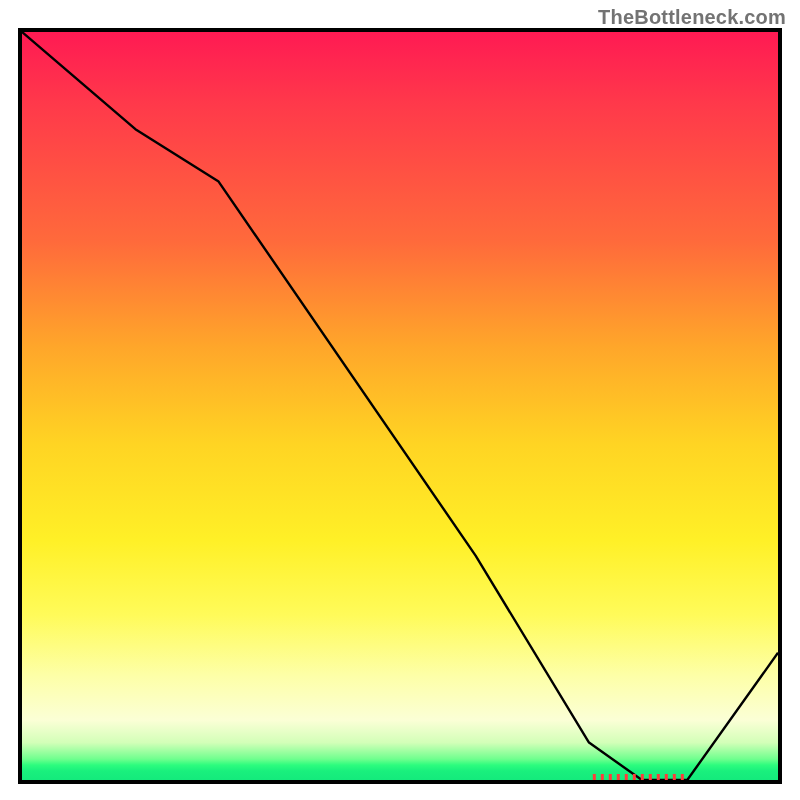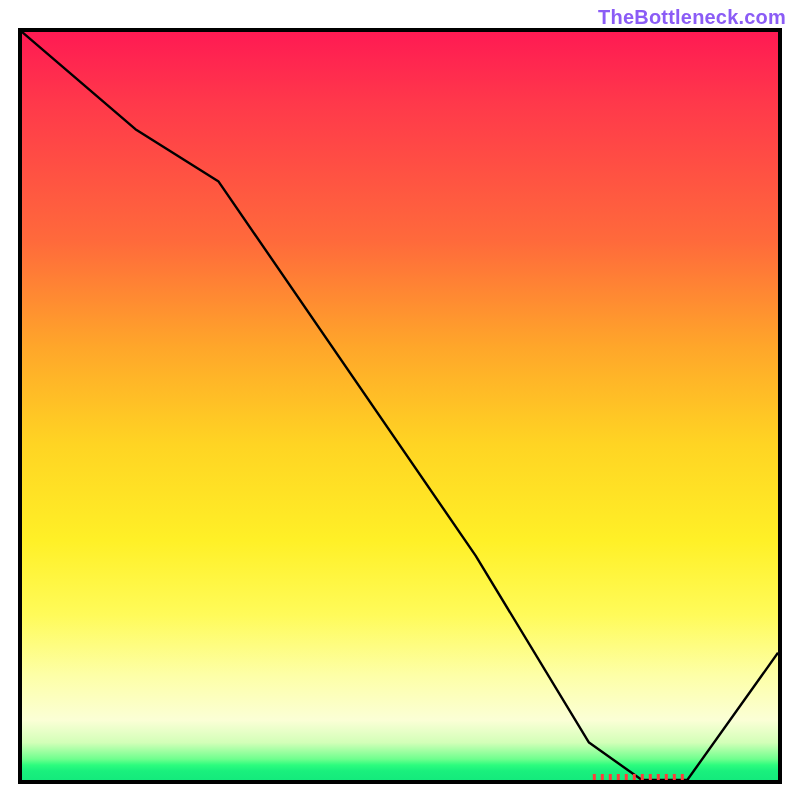--- a/index.html
+++ b/index.html
@@ -15,21 +15,21 @@
     position: relative;
     width: 800px;
     height: 800px;
   }
   .attribution {
     position: absolute;
     top: 6px;
     right: 14px;
     font-size: 20px;
     font-weight: 600;
-    color: #8b5cf6;
+    color: #737373;
     letter-spacing: 0.2px;
   }
   .plot-area {
     position: absolute;
     left: 18px;
     top: 28px;
     width: 764px;
     height: 756px;
     border: 4px solid #000;
     box-sizing: border-box;

